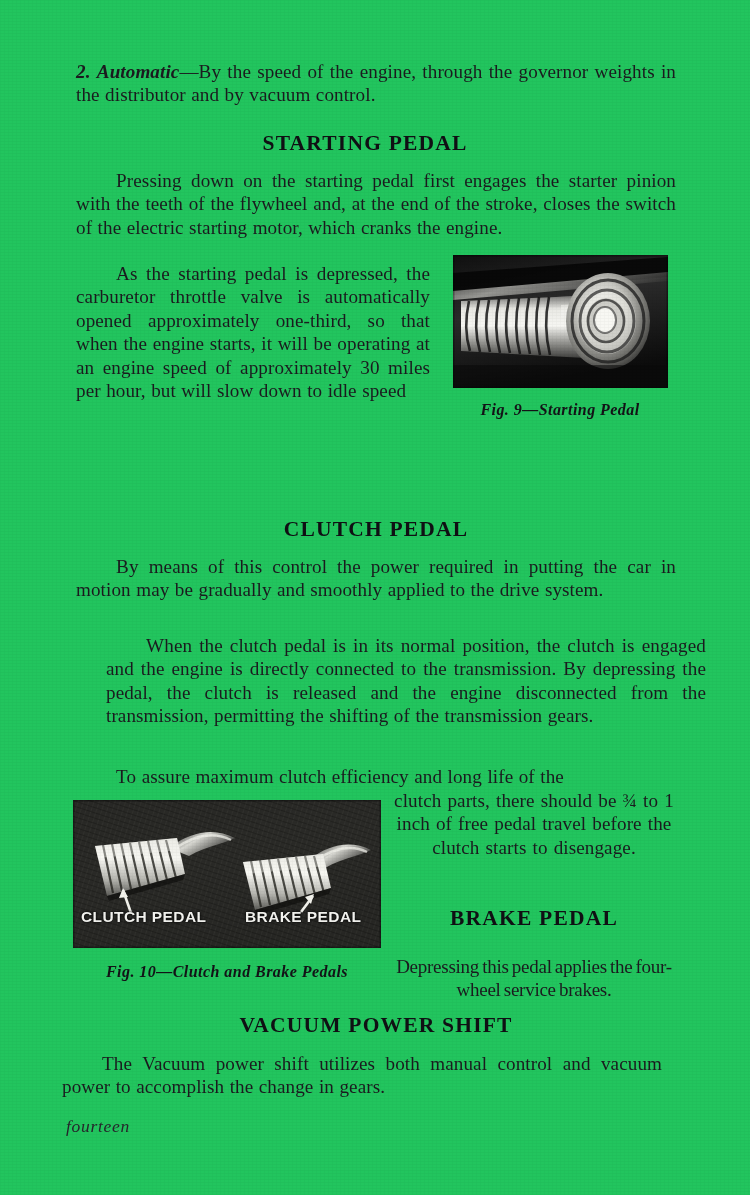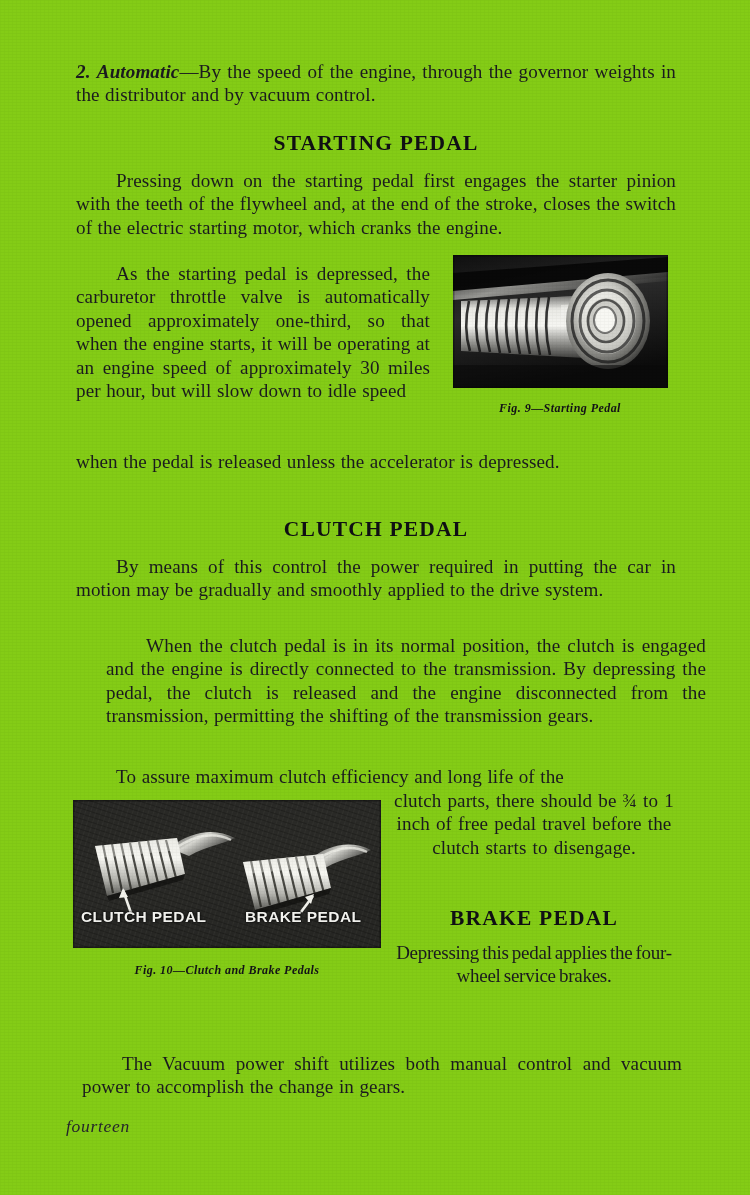--- a/index.html
+++ b/index.html
@@ -14,21 +14,21 @@
     position: relative;
     overflow: hidden;
     font-family: "Liberation Serif", "DejaVu Serif", serif;
     color: #16161a;
     -webkit-font-smoothing: antialiased;
   }
 
   .page {
     position: absolute;
     inset: 0;
-    background: #84cc16;
+    background: #22c55e;
   }
 
   p.body-text {
     margin: 0;
     font-size: 19.1px;
     line-height: 23.4px;
     text-align: justify;
     text-indent: 2.1em;
     color: #1b1b1f;
     letter-spacing: 0.1px;
@@ -50,21 +50,21 @@
     text-align: center;
     font-family: "Liberation Sans", "DejaVu Sans", sans-serif;
     font-size: 12.6px;
     font-weight: bold;
     letter-spacing: 0.25px;
     color: #16161a;
   }
 
   .fig-caption {
     text-align: center;
-    font-size: 12px;
+    font-size: 16px;
     font-weight: bold;
     font-style: italic;
     letter-spacing: 0.45px;
     color: #131317;
     font-family: "Liberation Serif", "DejaVu Serif", serif;
   }
 
   .folio {
     position: absolute;
     left: 66px;
@@ -73,35 +73,35 @@
     font-size: 17.5px;
     letter-spacing: 0.7px;
     color: #26262c;
     font-family: "Liberation Serif", "DejaVu Serif", serif;
   }
 
   
   .blk { position: absolute; }
 
   #intro-para        { left: 76px;  top: 60px;  width: 600px; }
-  #starting-head     { left: 76px;  top: 131px; width: 600px; }
+  #starting-head     { left: 65px;  top: 131px; width: 600px; }
   #starting-p1       { left: 76px;  top: 169px; width: 600px; }
   #starting-p2       { left: 76px;  top: 262px; width: 354px; }
   #starting-p2 p     { text-align: justify; }
   #starting-last     { left: 76px;  top: 450px; width: 600px; }
   #caution-line      { left: 76px;  top: 482px; width: 600px; }
   #clutch-head       { left: 76px;  top: 517px; width: 600px; }
   #clutch-p1         { left: 76px;  top: 555px; width: 600px; }
   #clutch-p2         { left: 76px;  top: 634px; width: 600px; margin-left: 30px; }
   #clutch-p3-first   { left: 76px;  top: 765px; width: 600px; }
   #clutch-p3-rest    { left: 392px; top: 789px; width: 284px; }
   #brake-head        { left: 392px; top: 906px; width: 284px; }
   #brake-para        { left: 388px; top: 941px; width: 292px; }
   #vacuum-head       { left: 76px;  top: 1013px; width: 600px; }
-  #vacuum-para       { left: 82px;  top: 1052px; width: 600px; }
+  #vacuum-para       { left: 62px;  top: 1052px; width: 600px; }
 
   #fig9-caption      { left: 440px; top: 401px; width: 240px; }
   #fig10-caption     { left: 66px;  top: 963px; width: 322px; }
 
   
   #fig9-photo {
     position: absolute;
     left: 453px;
     top: 255px;
     width: 215px;
@@ -134,20 +134,21 @@
   #lbl-brake  { left: 172px; top: 108px; }
 
   
   #brake-para p {
     text-indent: 0;
     text-align: center;
     letter-spacing: -0.25px;
     word-spacing: -1.4px;
     font-size: 19px;
     line-height: 23.4px;
+    margin-top: 14px;
   }
   #clutch-p3-rest p {
     text-indent: 0;
     text-align: center;
     word-spacing: 1.2px;
   }
   #clutch-p3-first p { text-indent: 2.1em; text-align: left; }
   #starting-last p   { text-indent: 0; }
 
   .grain {
@@ -176,23 +177,20 @@
   </div>
 
   <div class="blk" id="starting-p1">
     <p class="body-text">Pressing down on the starting pedal first engages the starter pinion with the teeth of the flywheel and, at the end of the stroke, closes the switch of the electric starting motor, which cranks the engine.</p>
   </div>
 
   <div class="blk" id="starting-p2">
     <p class="body-text">As the starting pedal is depressed, the carburetor throttle valve is automatically opened approximately one-third, so that when the engine starts, it will be operating at an engine speed of approximately 30 miles per hour, but will slow down to idle speed</p>
   </div>
 
-  <div class="blk" id="starting-last">
-    <p class="body-text">when the pedal is released unless the accelerator is depressed.</p>
-  </div>
 
   <div class="photo" id="fig9-photo">
     <svg viewBox="0 0 215 133" preserveAspectRatio="none">
       <defs>
         <linearGradient id="f9bg" x1="0" y1="0" x2="0.3" y2="1">
           <stop offset="0%" stop-color="#101010"></stop>
           <stop offset="45%" stop-color="#2a2a2a"></stop>
           <stop offset="100%" stop-color="#0c0c0c"></stop>
         </linearGradient>
         <linearGradient id="f9shaft" x1="0" y1="0" x2="0" y2="1">
@@ -367,20 +365,23 @@
   </div>
 
   <div class="blk" id="brake-head">
     <h2 class="section-head">BRAKE PEDAL</h2>
   </div>
 
   <div class="blk" id="brake-para">
     <p class="body-text">Depressing this pedal applies the four-wheel service brakes.</p>
   </div>
 
+  <div class="blk" id="vacuum-head">
+    <h2 class="section-head">VACUUM POWER SHIFT</h2>
+  </div>
 
   <div class="blk" id="vacuum-para">
     <p class="body-text">The Vacuum power shift utilizes both manual control and vacuum power to accomplish the change in gears.</p>
   </div>
 
   <div class="folio">fourteen</div>
 
   <div class="grain"></div>
 </div>
 

